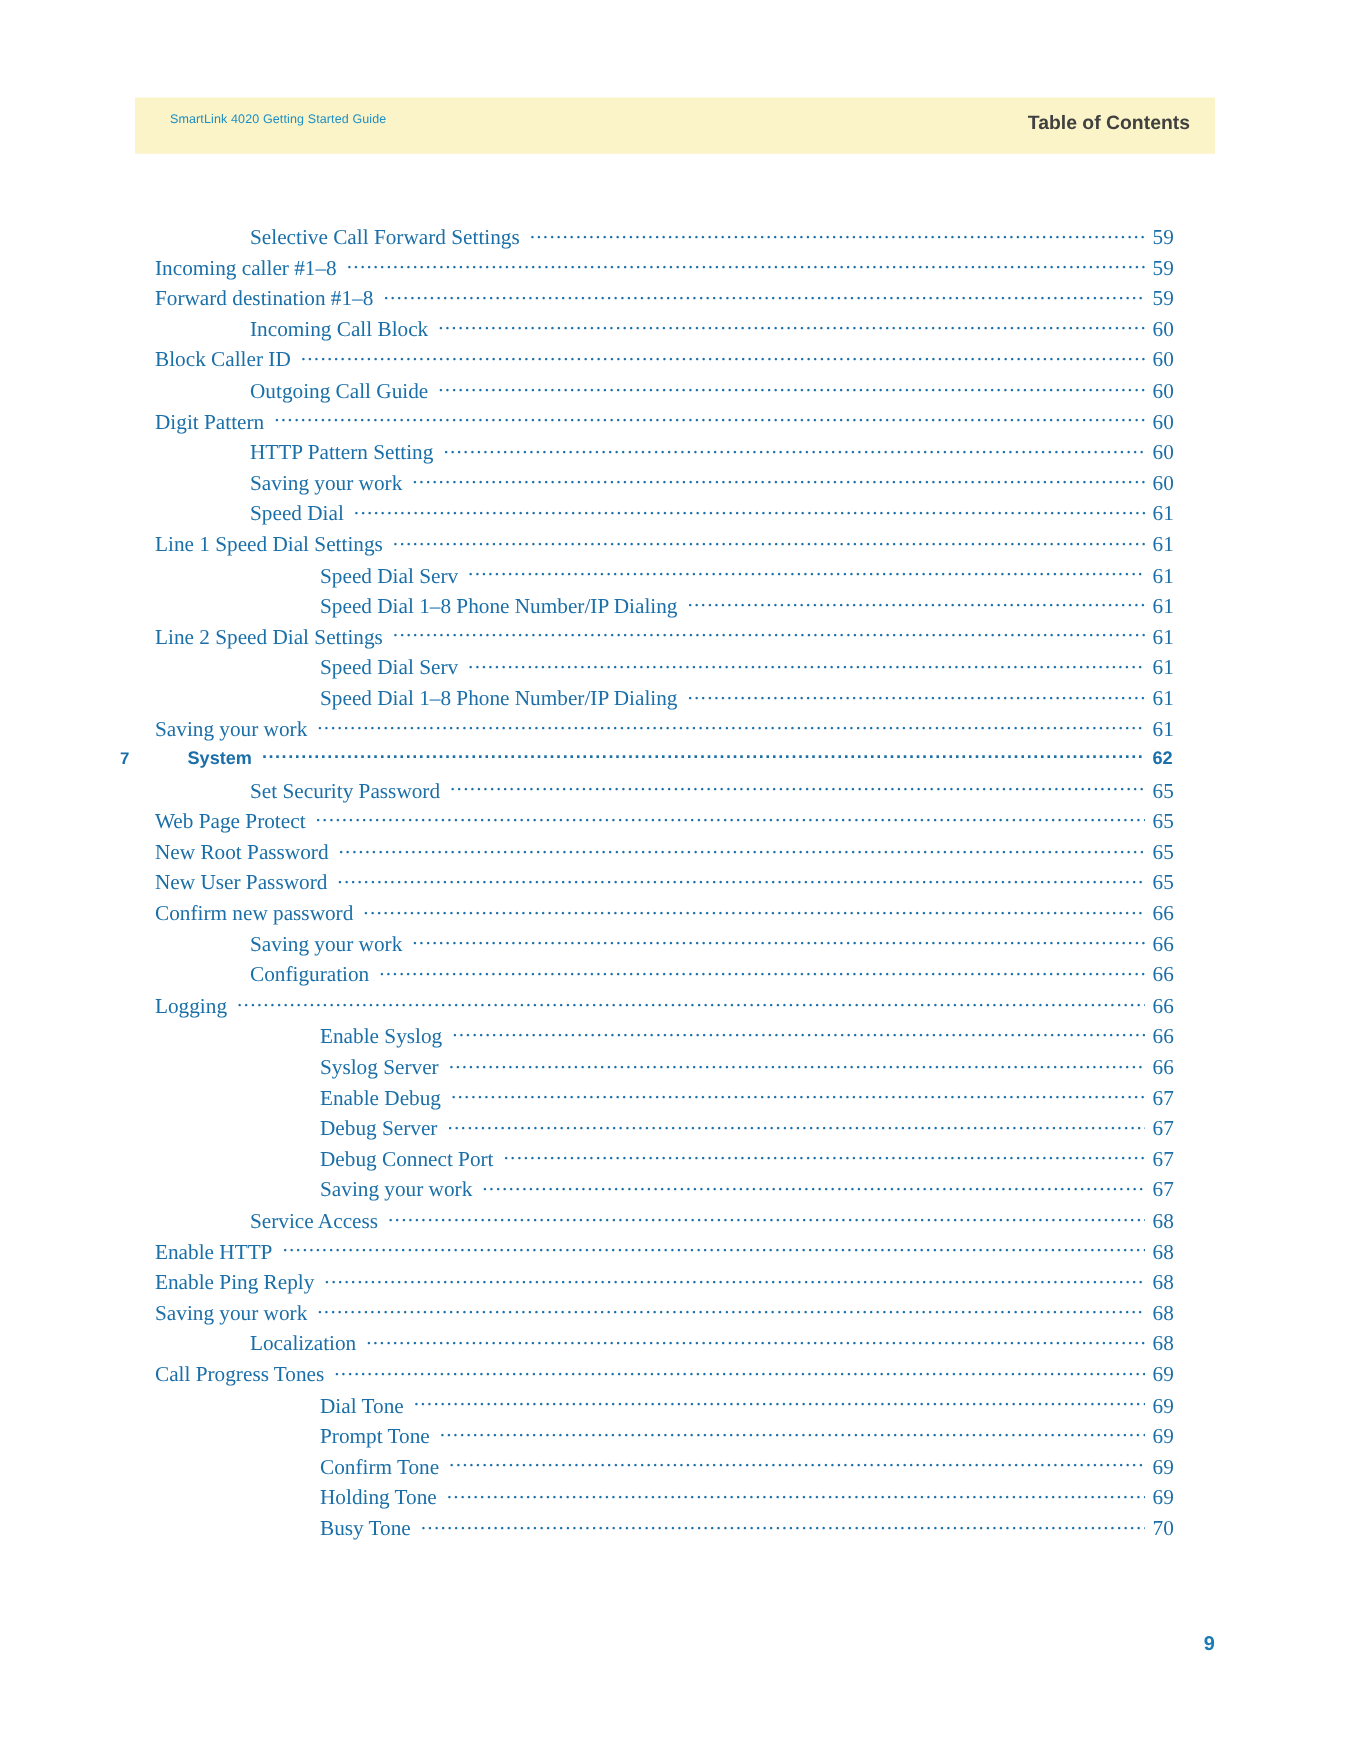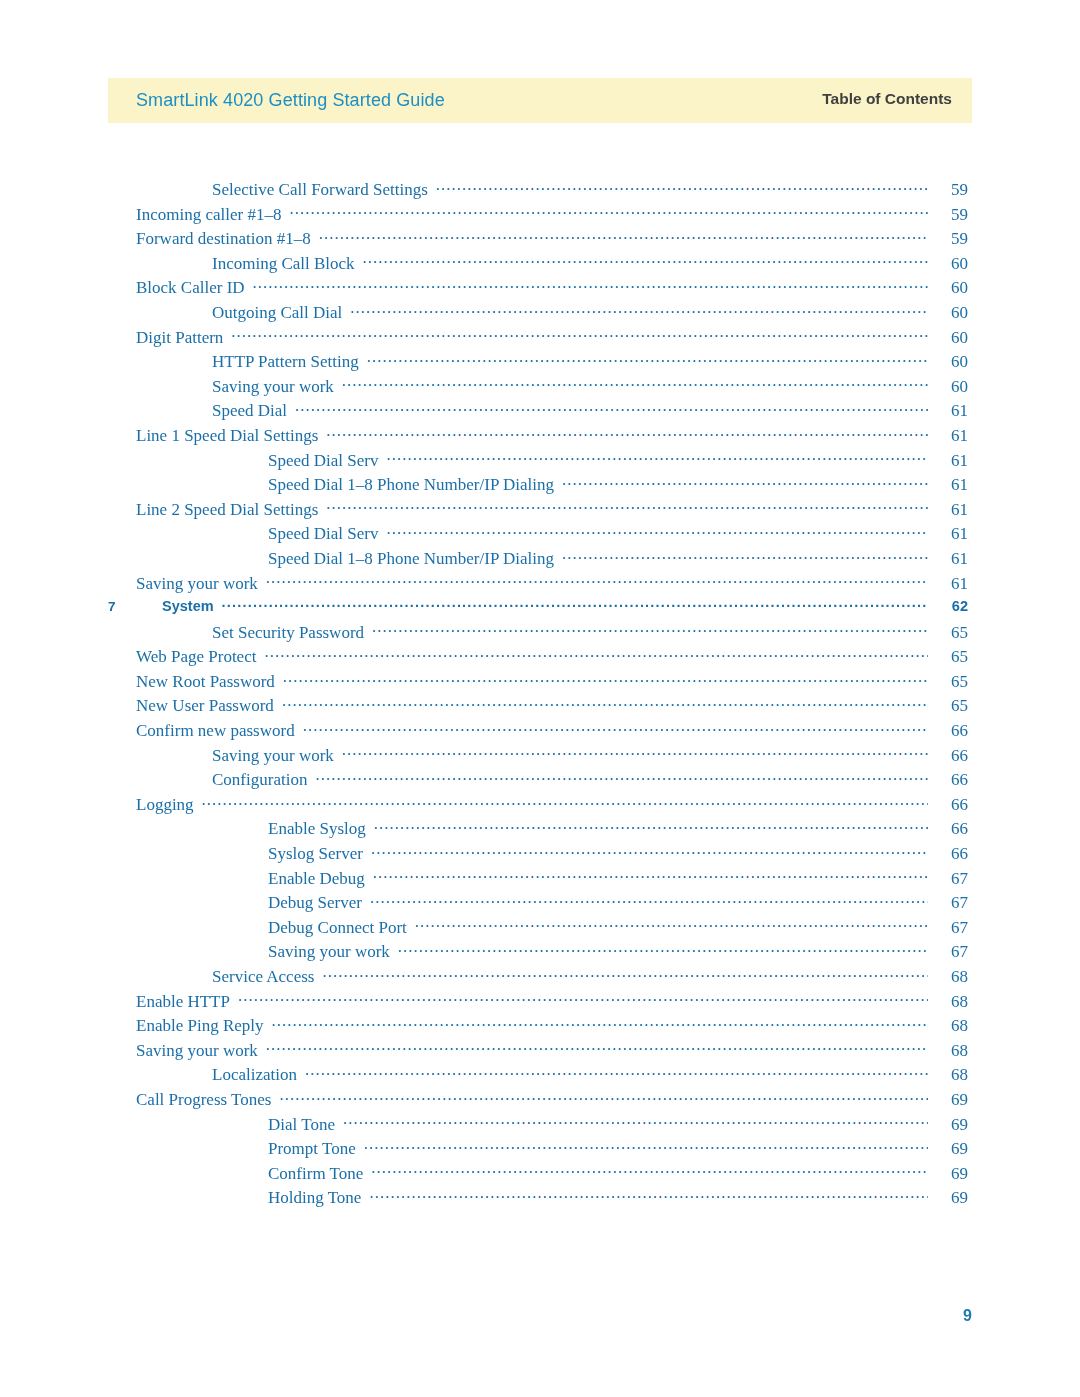--- a/index.html
+++ b/index.html
@@ -22,40 +22,40 @@
     top: 78px;
     width: 864px;
     height: 45px;
     background: #fbf4c8;
   }
   .header-title {
     position: absolute;
     left: 28px;
     top: 12px;
     font-family: "Liberation Sans", sans-serif;
-    font-size: 18px;
+    font-size: 10px;
     color: #1d8fc4;
     letter-spacing: 0.1px;
     white-space: nowrap;
   }
   .header-right {
     position: absolute;
     right: 20px;
     top: 12px;
     font-family: "Liberation Sans", sans-serif;
     font-size: 15.5px;
     font-weight: bold;
     color: #404040;
     white-space: nowrap;
   }
 
   
   .toc {
     position: absolute;
-    left: 104px;
+    left: 92px;
     top: 178px;
     width: 864px;
   }
   .toc-row {
     display: flex;
     align-items: baseline;
     height: 24.6px;
     color: #1b6fa8;
     font-size: 17px;
     white-space: nowrap;
@@ -85,21 +85,21 @@
     left: 0;
     bottom: 0.02em;
     letter-spacing: 1.0px;
     font-size: 17px;
     color: #1b6fa8;
     white-space: nowrap;
   }
   .toc-page {
     flex: none;
     width: 34px;
-    text-align: right;
+    text-align: left;
     padding-left: 4px;
   }
 
   
   .lvl-0 .toc-label { margin-left: 76px; }
   .lvl-1 .toc-label { }
   .lvl-2 .toc-label { margin-left: 132px; }
 
   .chapter {
     font-family: "Liberation Sans", sans-serif;
@@ -157,21 +157,21 @@
       <span class="toc-page">60</span>
     </div>
     <div class="toc-row lvl-1">
       <span class="toc-num"></span>
       <span class="toc-label">Block Caller ID</span>
       <span class="toc-dots"></span>
       <span class="toc-page">60</span>
     </div>
     <div class="toc-row lvl-0">
       <span class="toc-num"></span>
-      <span class="toc-label">Outgoing Call Dial</span>
+      <span class="toc-label">Outgoing Call Guide</span>
       <span class="toc-dots"></span>
       <span class="toc-page">60</span>
     </div>
     <div class="toc-row lvl-1">
       <span class="toc-num"></span>
       <span class="toc-label">Digit Pattern</span>
       <span class="toc-dots"></span>
       <span class="toc-page">60</span>
     </div>
     <div class="toc-row lvl-0">
@@ -377,15 +377,21 @@
       <span class="toc-label">Confirm Tone</span>
       <span class="toc-dots"></span>
       <span class="toc-page">69</span>
     </div>
     <div class="toc-row lvl-2">
       <span class="toc-num"></span>
       <span class="toc-label">Holding Tone</span>
       <span class="toc-dots"></span>
       <span class="toc-page">69</span>
     </div>
+    <div class="toc-row lvl-2">
+      <span class="toc-num"></span>
+      <span class="toc-label">Busy Tone</span>
+      <span class="toc-dots"></span>
+      <span class="toc-page">70</span>
+    </div>
   </div>
 
 <div class="page-number">9</div>
 
 </body></html>

